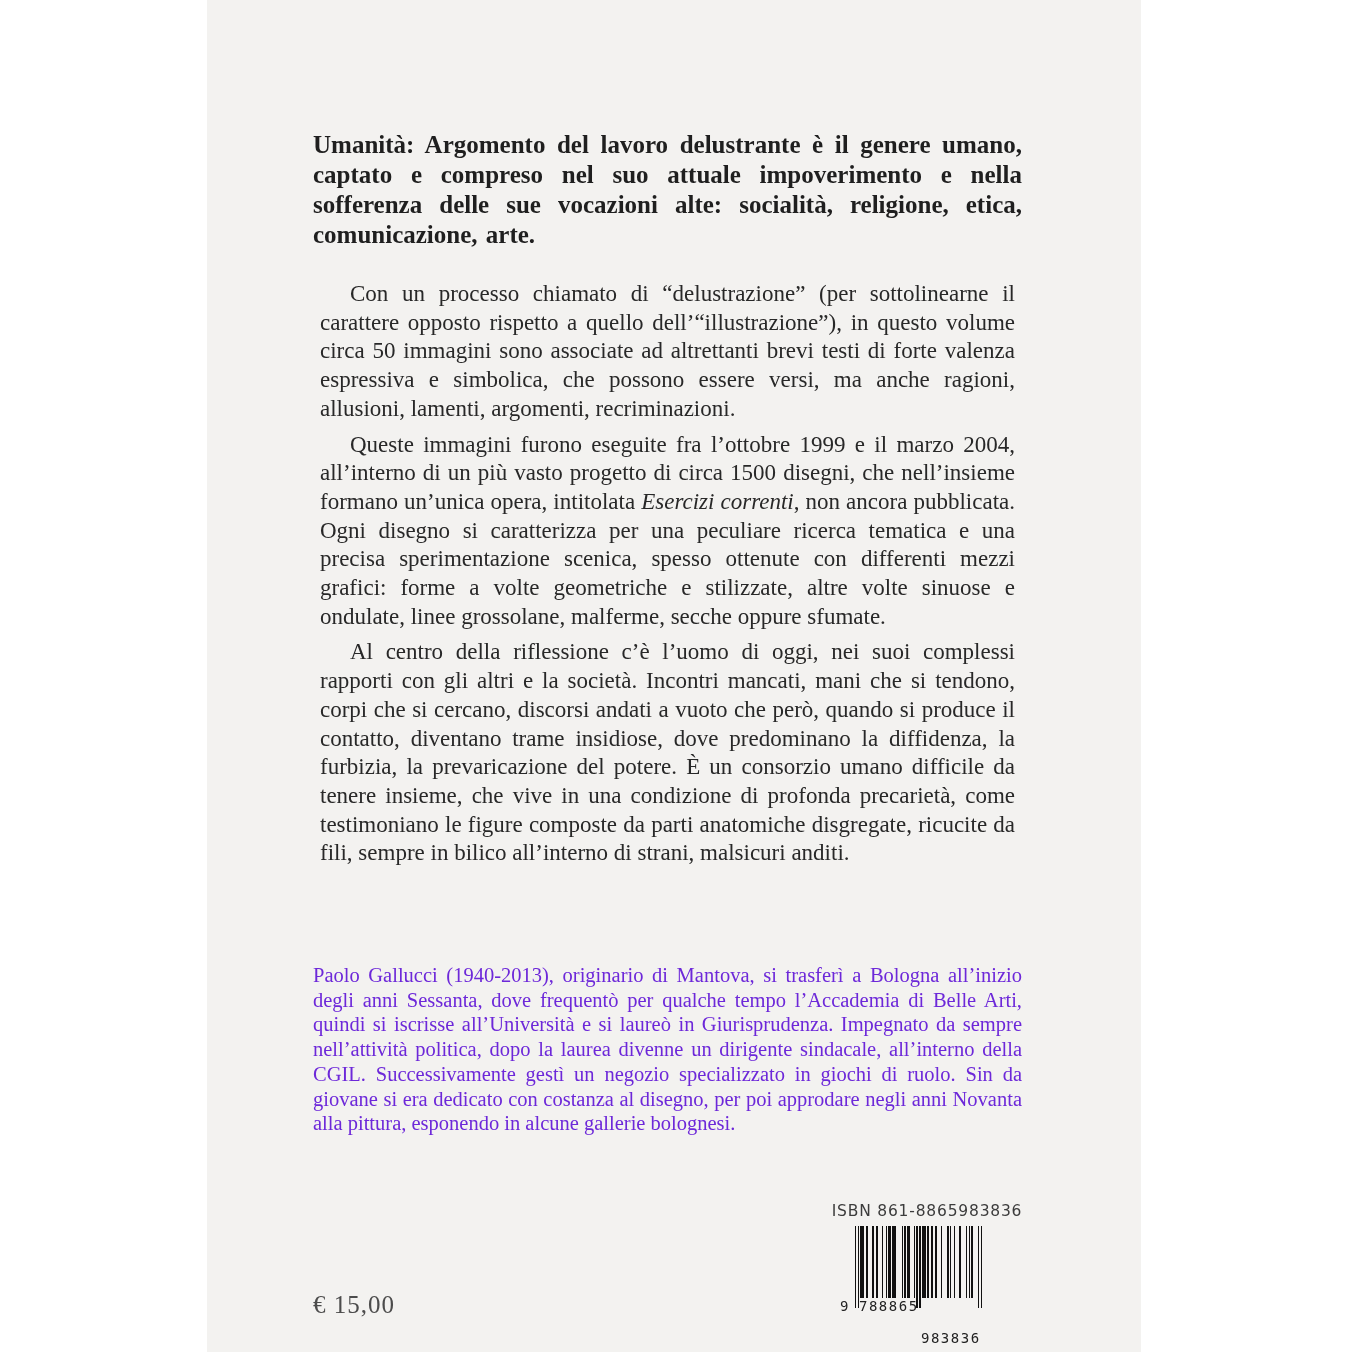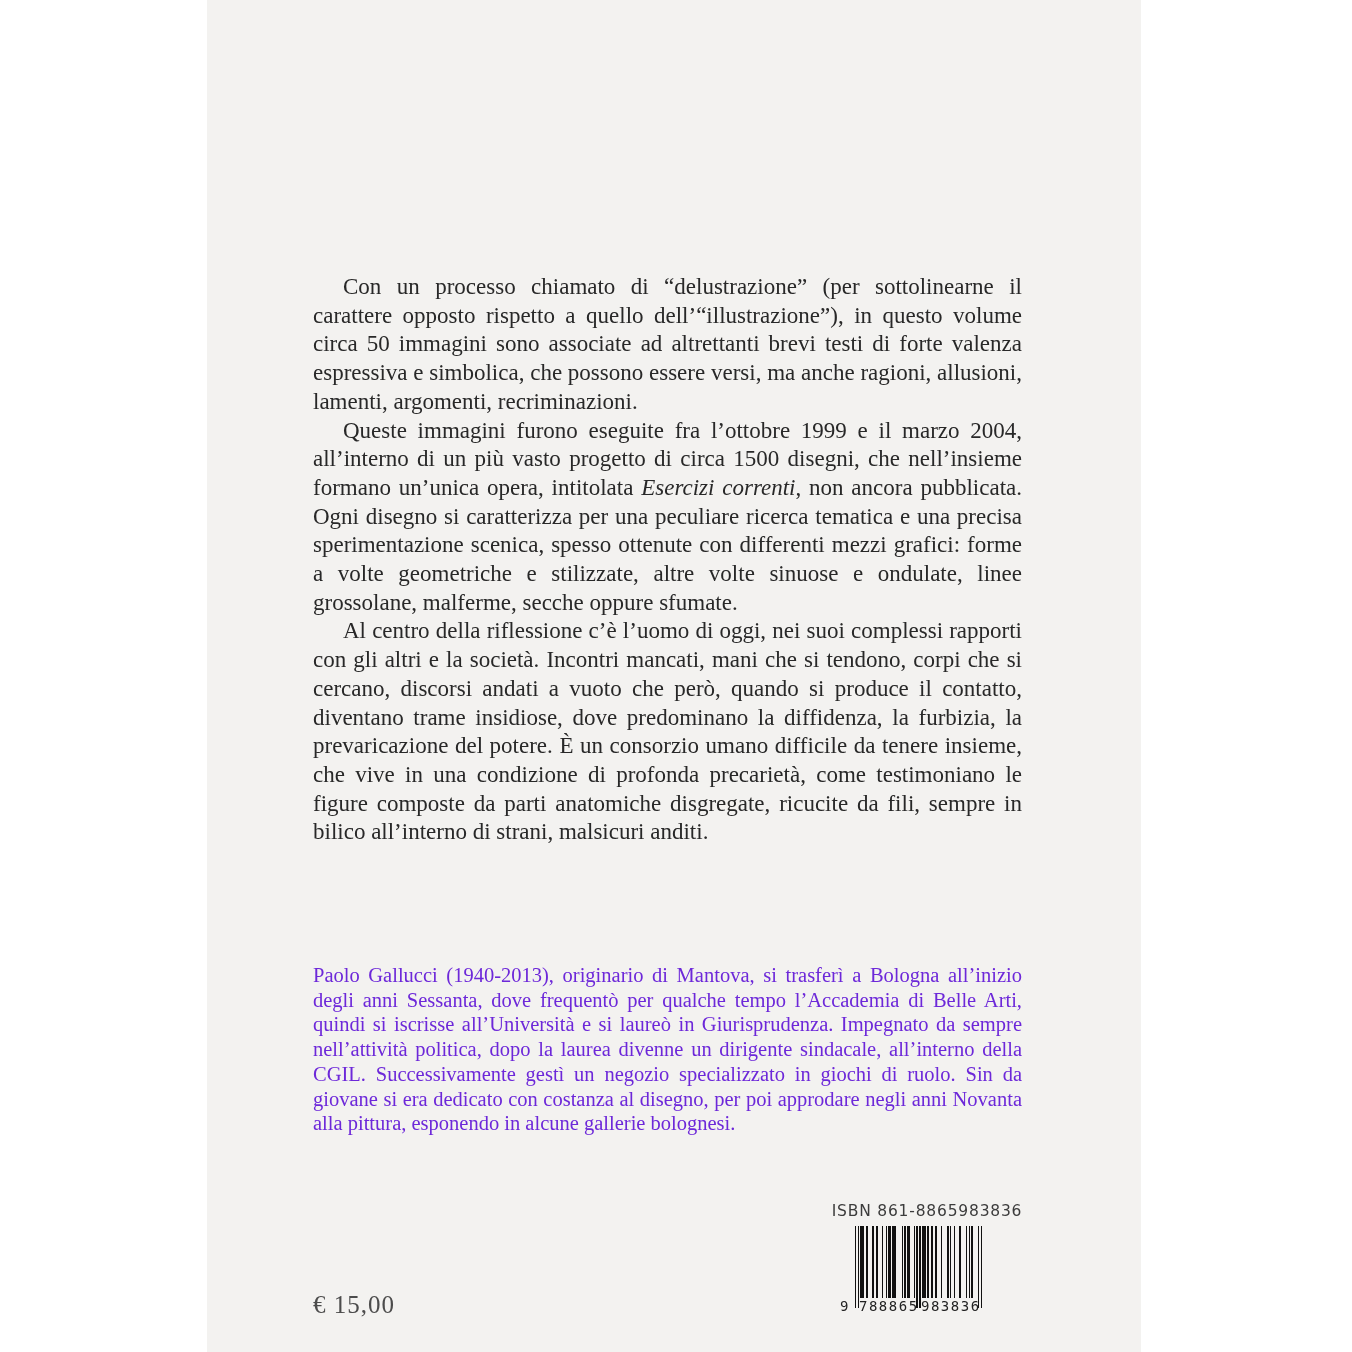--- a/index.html
+++ b/index.html
@@ -14,21 +14,21 @@
   }
   .blurb {
     position:absolute; left:106px; top:130px; width:709px;
     font-weight:bold; font-size:25px; line-height:30px;
     text-align:justify; color:#1f1f1f; word-spacing:2px;
   }
   .body-text {
     position:absolute; left:106px; top:273px; width:709px;
     font-size:23px; line-height:28.7px; text-align:justify; color:#282828;
   }
-  .body-text p { margin:0; text-indent:30px; }
+  .body-text p { margin:7px; text-indent:30px; }
   .body-text .it { font-style:italic; }
   .bio {
     position:absolute; left:106px; top:963px; width:709px;
     font-size:20.5px; line-height:24.7px; text-align:justify; color:#6d28d9;
   }
   .isbn-label {
     position:absolute; left:587px; top:1202px; width:266px;
     text-align:center; font-family:"DejaVu Sans","Liberation Sans",sans-serif;
     font-size:15.5px; letter-spacing:0.8px; color:#3c3c3c;
   }
@@ -36,31 +36,32 @@
     position:absolute; left:648px; top:1226px; width:127px; height:92px;
   }
   .barcode svg { position:absolute; left:0; top:0; display:block; }
   .bc-digit {
     position:absolute; top:71px;
     font-family:"DejaVu Sans Mono","Liberation Mono",monospace;
     font-size:14px; line-height:18px; color:#222;
   }
   .bc-first { left:-15px; }
   .bc-g1 { left:4px;  width:57px; text-align:center; letter-spacing:1.5px; }
-  .bc-g2 { left:66px; width:57px; text-align:center; letter-spacing:1.5px; }
+  .bc-g2 { left:66px; width:57px; text-align:center; letter-spacing:1.5px;margin-top:32px; }
   .price {
     position:absolute; left:106px; top:1290px;
     font-size:25px; line-height:30px; color:#4c4c4c; letter-spacing:1px;
   }
 </style>
 </head>
 <body>
 
 <div class="cover">
 
+  <section class="blurb">Umanità: Argomento del lavoro delustrante è il genere umano, captato e compreso nel suo attuale impoverimento e nella sofferenza delle sue vocazioni alte: socialità, religione, etica, comunicazione, arte.</section>
 
   <section class="body-text">
     <p><span>Con un processo chiamato di “delustrazione” (per sottolinearne il carattere opposto rispetto a quello dell’“illustrazione”), in questo volume circa 50 immagini sono associate ad altrettanti brevi testi di forte valenza espressiva e simbolica, che possono essere versi, ma anche ragioni, allusioni, lamenti, argomenti, recriminazioni.</span></p>
     <p><span>Queste immagini furono eseguite fra l’ottobre 1999 e il marzo 2004, all’interno di un più vasto progetto di circa 1500 disegni, che nell’insieme formano un’unica opera, intitolata </span><span class="it">Esercizi correnti</span><span>, non ancora pubblicata. Ogni disegno si caratterizza per una peculiare ricerca tematica e una precisa sperimentazione scenica, spesso ottenute con differenti mezzi grafici: forme a volte geometriche e stilizzate, altre volte sinuose e ondulate, linee grossolane, malferme, secche oppure sfumate.</span></p>
     <p><span>Al centro della riflessione c’è l’uomo di oggi, nei suoi complessi rapporti con gli altri e la società. Incontri mancati, mani che si tendono, corpi che si cercano, discorsi andati a vuoto che però, quando si produce il contatto, diventano trame insidiose, dove predominano la diffidenza, la furbizia, la prevaricazione del potere. È un consorzio umano difficile da tenere insieme, che vive in una condizione di profonda precarietà, come testimoniano le figure composte da parti anatomiche disgregate, ricucite da fili, sempre in bilico all’interno di strani, malsicuri anditi.</span></p>
   </section>
 
   <section class="bio">Paolo Gallucci (1940-2013), originario di Mantova, si trasferì a Bologna all’inizio degli anni Sessanta, dove frequentò per qualche tempo l’Accademia di Belle Arti, quindi si iscrisse all’Università e si laureò in Giurisprudenza. Impegnato da sempre nell’attività politica, dopo la laurea divenne un dirigente sindacale, all’interno della CGIL. Successivamente gestì un negozio specializzato in giochi di ruolo. Sin da giovane si era dedicato con costanza al disegno, per poi approdare negli anni Novanta alla pittura, esponendo in alcune gallerie bolognesi.</section>
 
   <div class="isbn-label">ISBN 861-8865983836</div>

